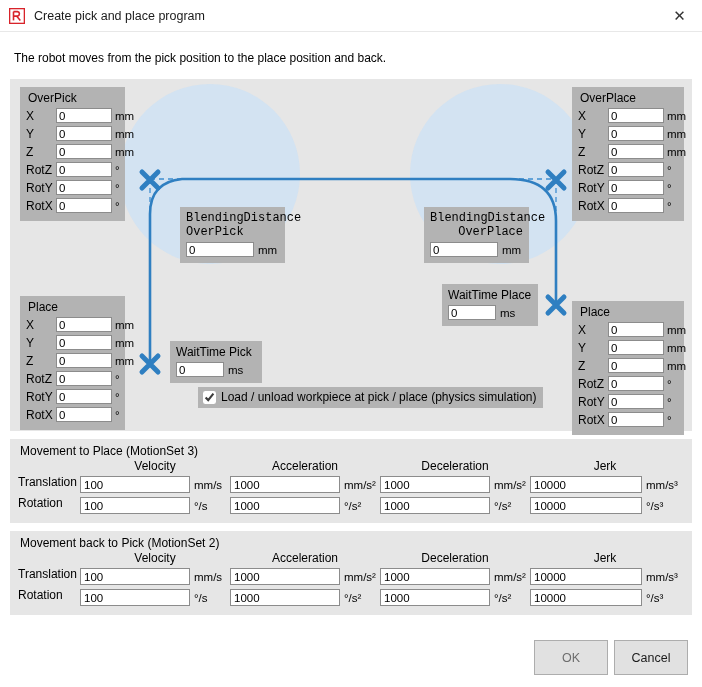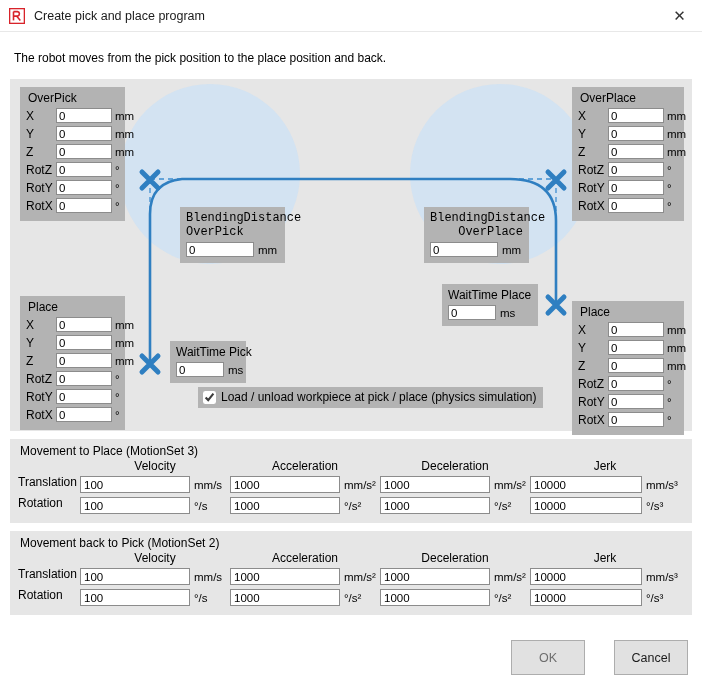--- a/index.html
+++ b/index.html
@@ -240,21 +240,21 @@
     width: 34px;
   }
   .cell.wide input { width: 112px; }
 
   
   .btnbar {
     position: absolute;
     right: 14px;
     bottom: 12px;
     display: flex;
-    gap: 29px;
+    gap: 6px;
   }
   .btn {
     width: 74px;
     height: 35px;
     border: 1px solid #adadad;
     background: #e1e1e1;
     font-family: "Liberation Sans", sans-serif;
     font-size: 12.5px;
     color: #6d6d6d;
     cursor: default;
@@ -457,21 +457,21 @@
   </div>
 
   <div class="wait" style="left:432px; top:205px; width:96px;">
     <div class="t">WaitTime Place</div>
     <div class="inrow">
       <input value="0" style="">
       <span class="unit">ms</span>
     </div>
   </div>
 
-  <div class="wait" style="left:160px; top:262px; width:76px;">
+  <div class="wait" style="left:160px; top:262px; width:92px;">
     <div class="t">WaitTime Pick</div>
     <div class="inrow">
       <input value="0" style="">
       <span class="unit">ms</span>
     </div>
   </div>
 
   <div class="chkbox" style="left:160px; top:308px; width:345px;margin-left:28px;">
     <input type="checkbox" id="cb-loadunload" checked="" style="">
     <label for="cb-loadunload">Load / unload workpiece at pick / place (physics simulation)</label>

